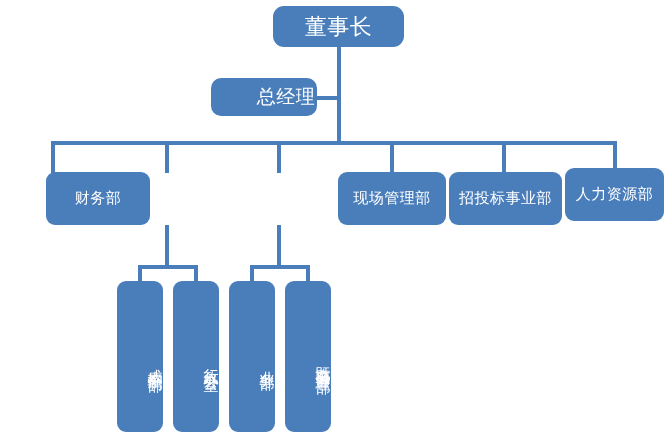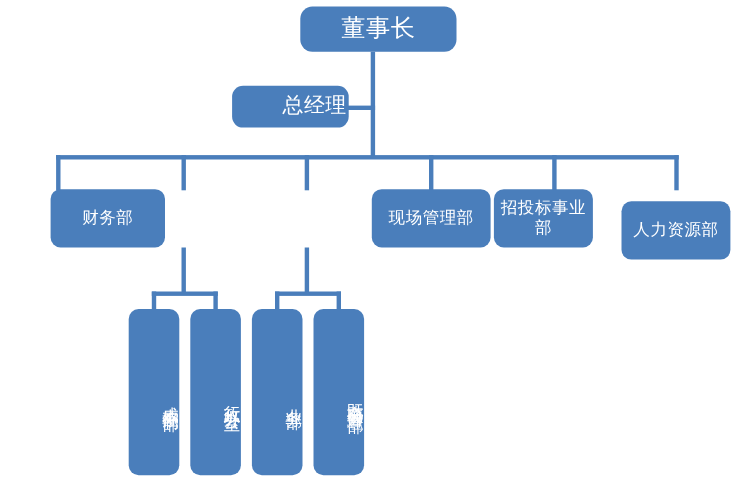--- a/index.html
+++ b/index.html
@@ -85,43 +85,43 @@
   <div class="conn" style="left:165px; top:225px; width:4px; height:42px;"></div>
   <div class="conn" style="left:138px; top:265px; width:60px; height:4px;"></div>
   <div class="conn" style="left:138px; top:265px; width:4px; height:18px;"></div>
   <div class="conn" style="left:194px; top:265px; width:4px; height:18px;"></div>
 
   <div class="conn" style="left:277px; top:225px; width:4px; height:42px;"></div>
   <div class="conn" style="left:250px; top:265px; width:60px; height:4px;"></div>
   <div class="conn" style="left:250px; top:265px; width:4px; height:18px;"></div>
   <div class="conn" style="left:306px; top:265px; width:4px; height:18px;"></div>
 
-  <div class="node level-1" style="left:273px; top:6px; width:142px; height:41px;">
+  <div class="node level-1" style="left:273px; top:6px; width:131px; height:41px;">
     <span class="label">董事长</span>
   </div>
 
   <div class="node level-2" style="left:211px; top:78px; width:106px; height:38px;">
     <span class="label">总经理</span>
   </div>
 
   <div class="node level-3" style="left:2px; top:172px; width:104px; height:53px;margin-left:44px;">
     <span class="label">财务部</span>
   </div>
 
 
 
   <div class="node level-3" style="left:338px; top:172px; width:108px; height:53px;">
     <span class="label">现场管理部</span>
   </div>
 
-  <div class="node level-3" style="left:449px; top:172px; width:90px; height:53px;">
+  <div class="node level-3" style="left:449px; top:172px; width:113px; height:53px;">
     <span class="label">招投标事业部</span>
   </div>
 
-  <div class="node level-3" style="left:565px; top:183px; width:99px; height:53px;">
+  <div class="node level-3" style="left:565px; top:168px; width:99px; height:53px;">
     <span class="label">人力资源部</span>
   </div>
 
   <div class="node vertical" style="left:117px; top:281px; width:46px; height:151px;">
     <span class="label">成本控制部</span>
   </div>
 
   <div class="node vertical" style="left:173px; top:281px; width:46px; height:151px;">
     <span class="label">行政办公室</span>
   </div>

